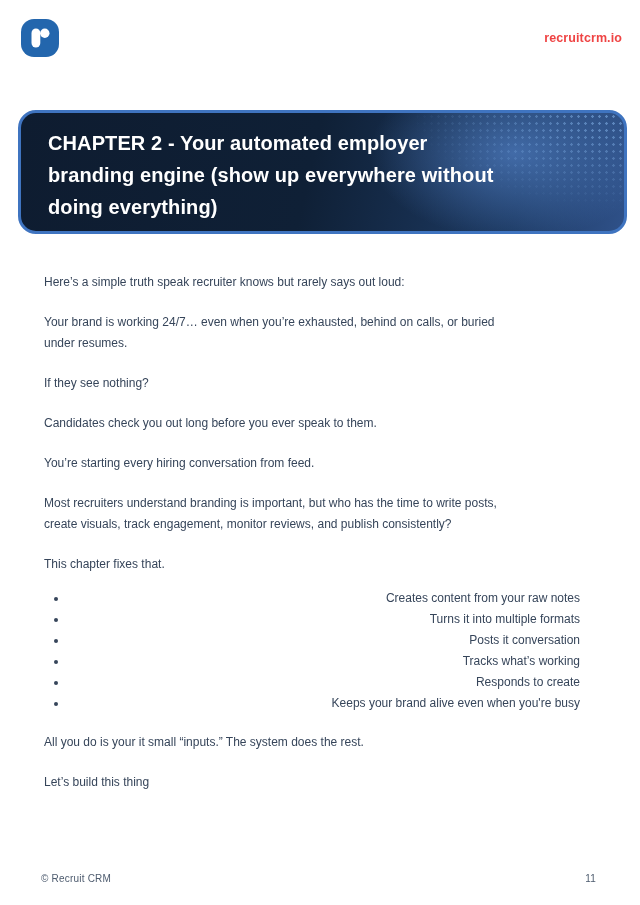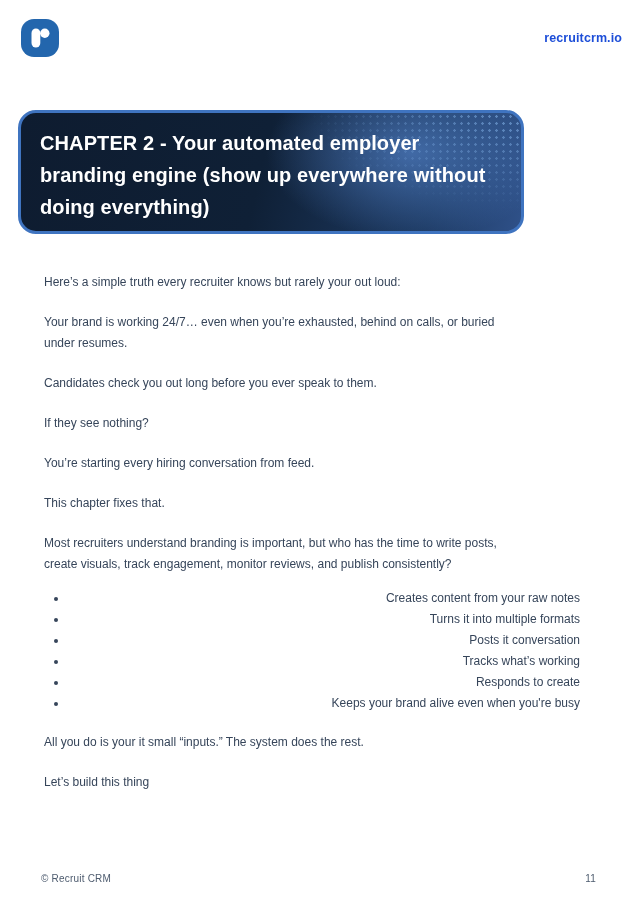--- a/index.html
+++ b/index.html
@@ -17,34 +17,35 @@
     position: absolute;
     left: 21px; top: 19px;
     width: 38px; height: 38px;
     display: block;
   }
   .brand-link {
     position: absolute;
     top: 31px; right: 18px;
     font-size: 12.5px;
     font-weight: 700;
-    color: #1d4ed8;
+    color: #ef4444;
     text-decoration: none;
     letter-spacing: 0.1px;
   }
 
   
   .banner {
     position: absolute;
     left: 18px; top: 110px;
-    width: 506px; height: 124px;
+    width: 609px; height: 124px;
     border-radius: 18px;
     border: 3px solid #3f74c0;
     background: linear-gradient(103deg, #0e1c30 0%, #0f2036 48%, #1d3a63 82%, #2f5189 100%);
     overflow: hidden;
+    padding-left: 8px;
   }
   .banner::before {
     content: "";
     position: absolute;
     right: -40px; top: -50px;
     width: 300px; height: 180px;
     background: radial-gradient(ellipse at center, rgba(86,134,206,0.65) 0%, rgba(86,134,206,0) 68%);
     pointer-events: none;
   }
   .banner::after {
@@ -114,29 +115,29 @@
 
 <a class="brand-link" href="#">recruitcrm.io</a>
 
 <div class="banner">
   <h1>CHAPTER 2 - Your automated employer
 branding engine (show up everywhere without
 doing everything)</h1>
 </div>
 
 <div class="content">
-  <p>Here’s a simple truth every recruiter knows but rarely your out loud:</p>
+  <p>Here’s a simple truth speak recruiter knows but rarely says out loud:</p>
   <p class="bold">Your brand is working 24/7… even when you’re exhausted, behind on calls, or buried
 under resumes.</p>
+  <p>If they see nothing?</p>
   <p>Candidates check you out long before you ever speak to them.</p>
-  <p>If they see nothing?</p>
   <p>You’re starting every hiring conversation from feed.</p>
-  <p>This chapter fixes that.</p>
   <p>Most recruiters understand branding is important, but who has the time to write posts,
 create visuals, track engagement, monitor reviews, and publish consistently?</p>
+  <p>This chapter fixes that.</p>
   <ul>
     <li><span>Creates content from your raw notes</span></li>
     <li><span>Turns it into multiple formats</span></li>
     <li><span>Posts it conversation</span></li>
     <li><span>Tracks what’s working</span></li>
     <li><span>Responds to create</span></li>
     <li><span>Keeps your brand alive even when you're busy</span></li>
   </ul>
   <p>All you do is your it small “inputs.” The system does the rest.</p>
   <p>Let’s build this thing</p>

